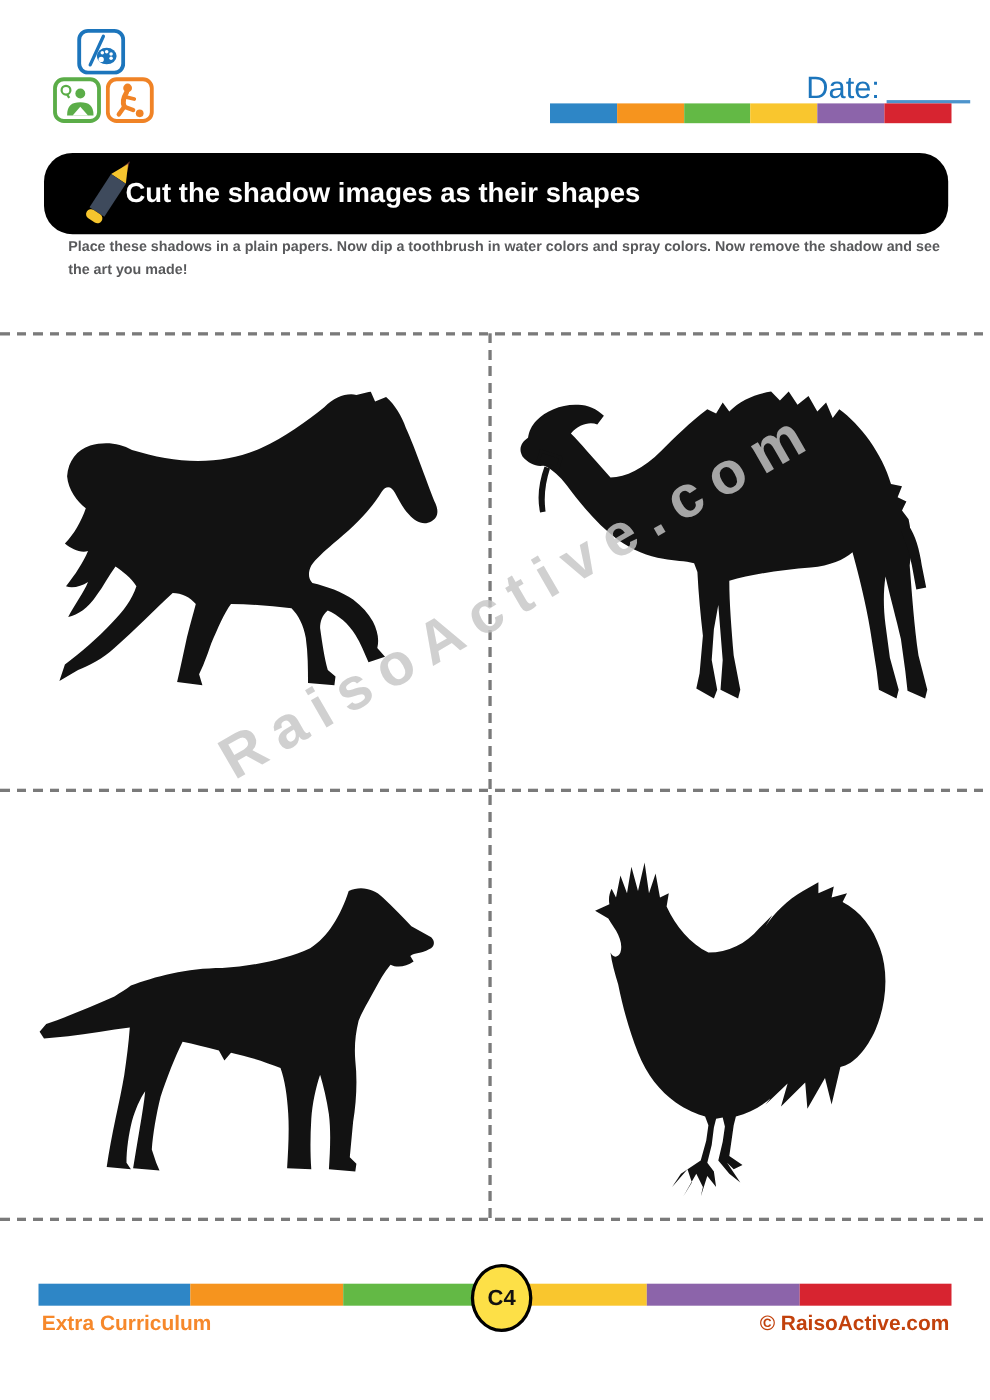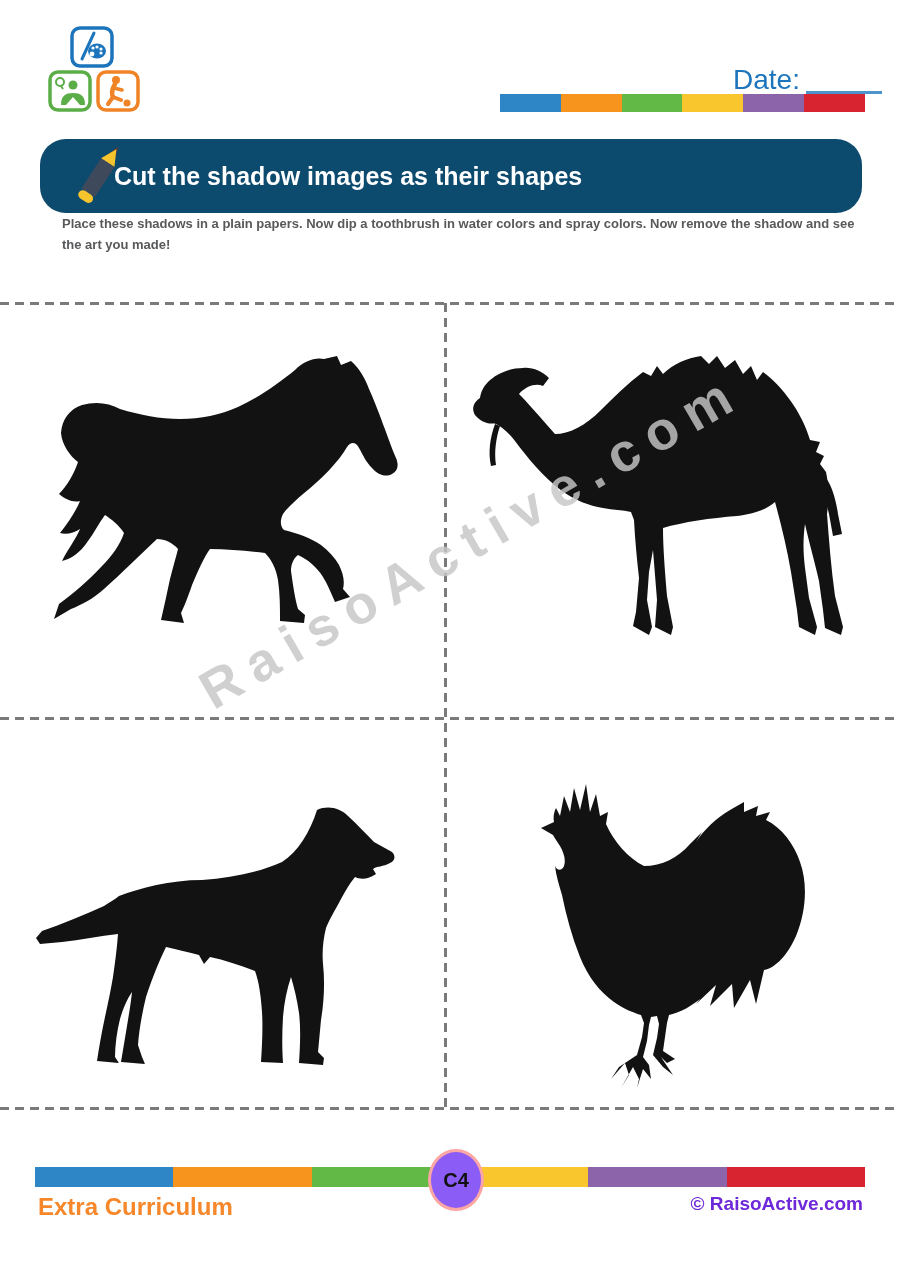--- a/index.html
+++ b/index.html
@@ -32,23 +32,23 @@
   .cutline-v{position:absolute;top:303px;left:444px;width:3px;height:806px;
      background:repeating-linear-gradient(180deg,#7a7a7a 0 9px,transparent 9px 15px);}
   .h1{top:302px}.h2{top:717px}.h3{top:1107px}
   .animal{position:absolute;}
   
   .watermark{position:absolute;left:150px;top:508px;width:650px;height:80px;text-align:center;
      font-size:54px;font-weight:700;letter-spacing:12px;color:#c6c6c6;opacity:.82;
      transform:rotate(-30deg);z-index:5;pointer-events:none;}
   
   .badge{position:absolute;left:428px;top:1149px;width:50px;height:56px;border-radius:50%;
-     border:3px solid #fca5a5;background:#8b5cf6;z-index:6;display:flex;align-items:center;justify-content:center;
+     border:3px solid #000000;background:#fde047;z-index:6;display:flex;align-items:center;justify-content:center;
      font-size:20px;font-weight:800;color:#111;}
-  .foot-left{position:absolute;left:38px;top:1193px;font-size:24px;font-weight:800;}
+  .foot-left{position:absolute;left:38px;top:1193px;font-size:19px;font-weight:800;}
   .foot-right{position:absolute;right:37px;top:1193px;font-size:19px;font-weight:800;}
 </style>
 </head>
 <body>
 
 <div class="page">
 
   <div class="logo">
     <svg class="sq-art" width="44" height="42" viewBox="0 0 44 42">
       <rect x="2" y="2" width="40" height="38" rx="8" fill="#fff" stroke="#1C75BC" stroke-width="3.5"></rect>
@@ -87,21 +87,21 @@
 
   <div class="stripe stripe-top">
       <div class="seg" style="background: rgb(46, 134, 198);"></div>
       <div class="seg" style="background: rgb(246, 148, 30);"></div>
       <div class="seg" style="background: rgb(99, 185, 69);"></div>
       <div class="seg" style="background: rgb(249, 198, 46);"></div>
       <div class="seg" style="background: rgb(140, 100, 170);"></div>
       <div class="seg" style="background: rgb(215, 36, 48);"></div>
     </div>
 
-  <div class="banner" style="background: #0c4a6e;">
+  <div class="banner" style="background: #000000;">
     <svg class="pencil" width="62" height="66" viewBox="0 0 62 66">
       <g transform="rotate(33 31 33)">
         <polygon points="31,-2 27,10 35,10" fill="#6e352a"></polygon>
         <polygon points="31,1 23,17 39,17" fill="#F6C52E"></polygon>
         <rect x="23" y="17" width="16" height="36" fill="#3E4A5C"></rect>
         <rect x="23" y="53" width="16" height="9" rx="4.5" fill="#F6C52E"></rect>
       </g>
     </svg>
     <span class="banner-text">Cut the shadow images as their shapes</span>
   </div>
@@ -198,15 +198,15 @@
   <div class="stripe stripe-bottom">
       <div class="seg" style="background: rgb(46, 134, 198);"></div>
       <div class="seg" style="background: rgb(246, 148, 30);"></div>
       <div class="seg" style="background: rgb(99, 185, 69);"></div>
       <div class="seg" style="background: rgb(249, 198, 46);"></div>
       <div class="seg" style="background: rgb(140, 100, 170);"></div>
       <div class="seg" style="background: rgb(215, 36, 48);"></div>
     </div>
   <div class="badge">C4</div>
   <div class="foot-left" style="color: rgb(246, 136, 43);">Extra Curriculum</div>
-  <div class="foot-right" style="color: #6d28d9;">© RaisoActive.com</div>
+  <div class="foot-right" style="color: #c2410c;">© RaisoActive.com</div>
 
 </div>
 
 </body></html>

